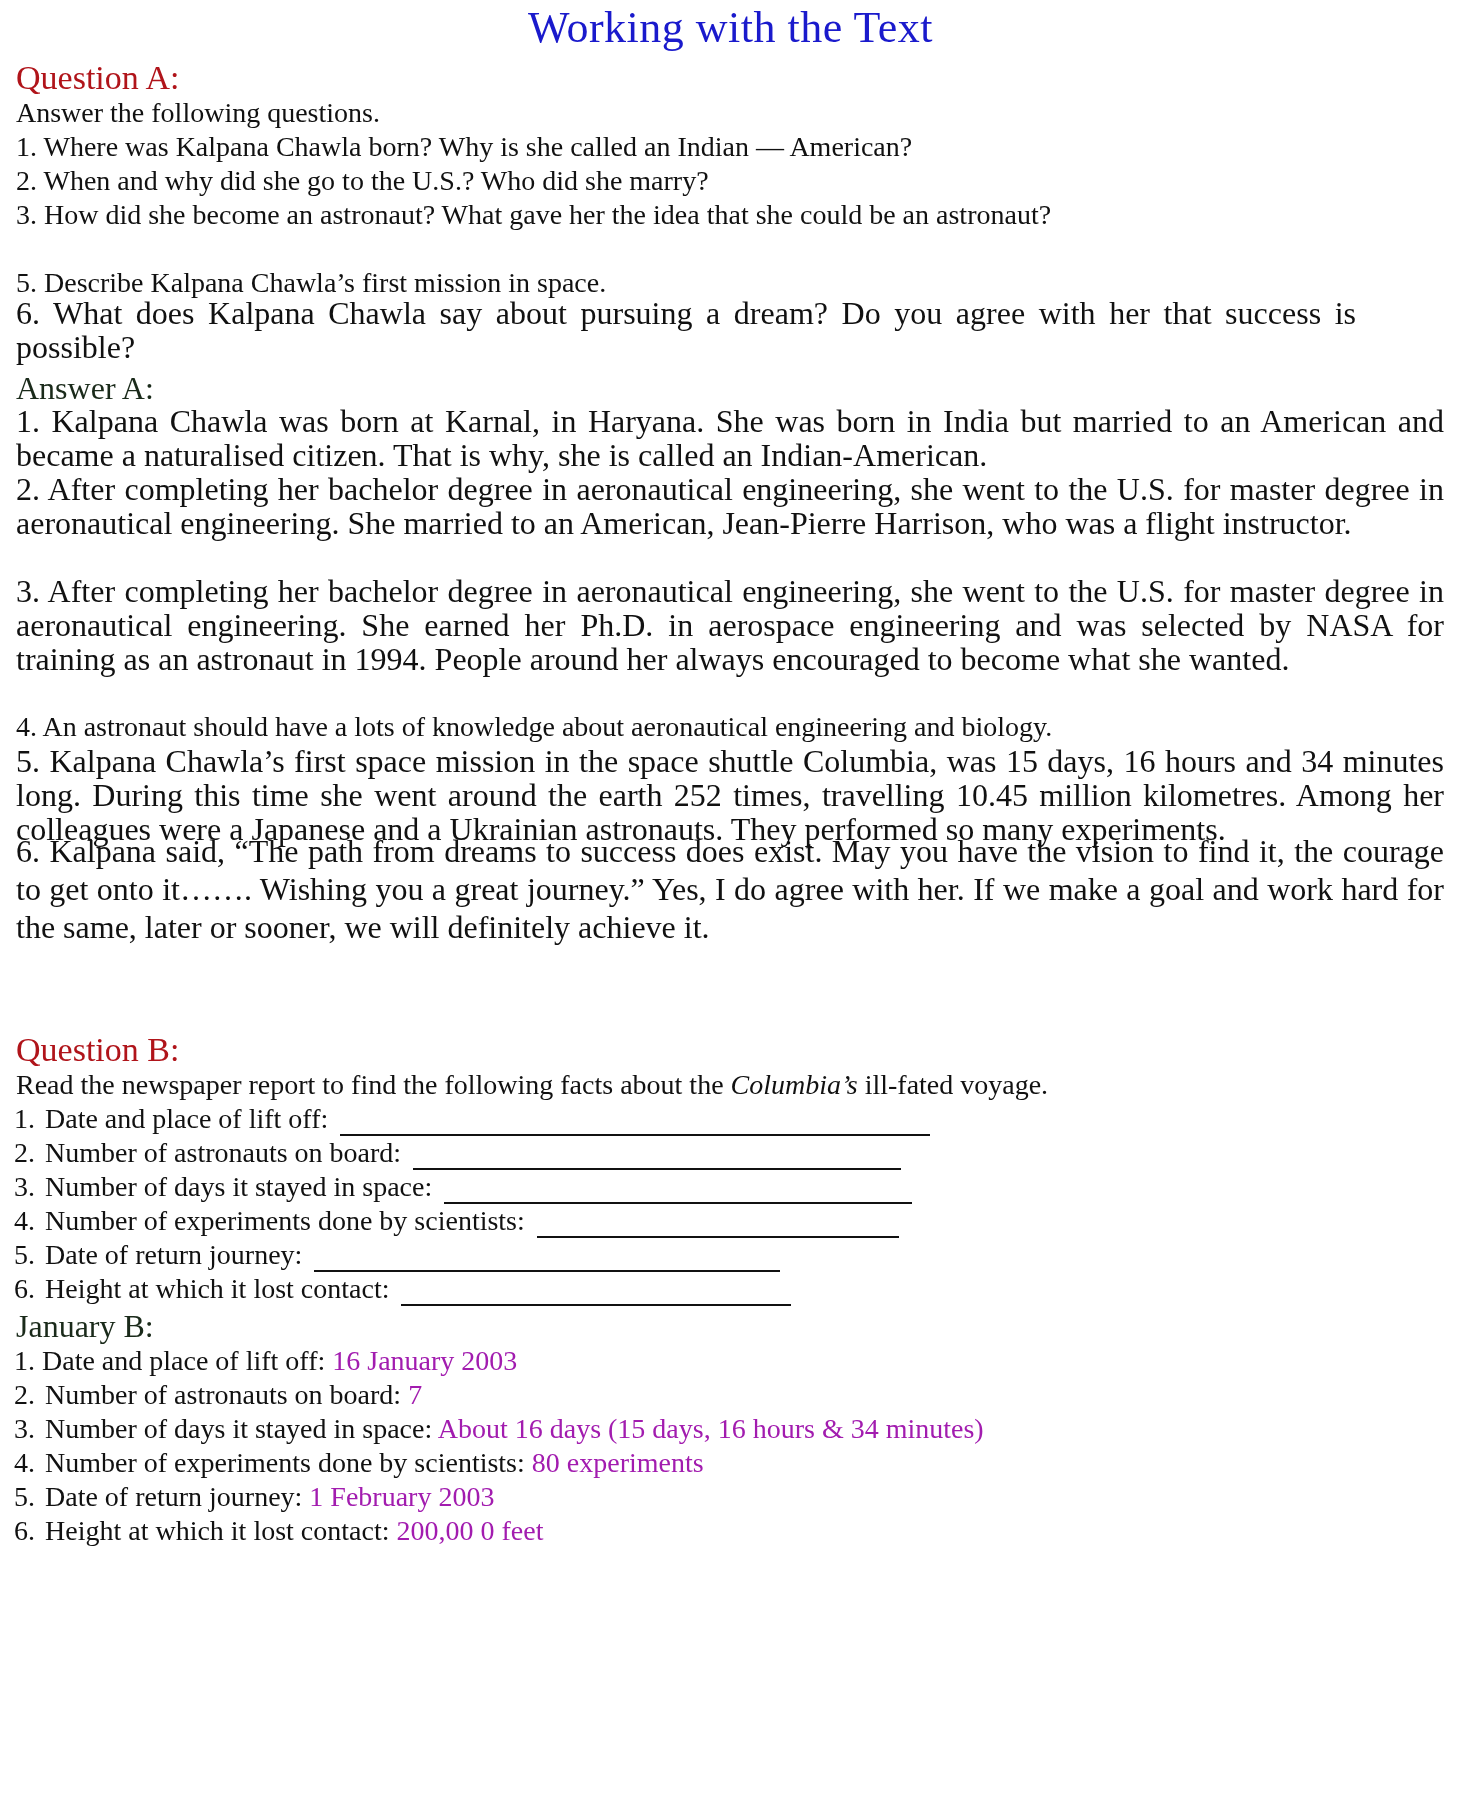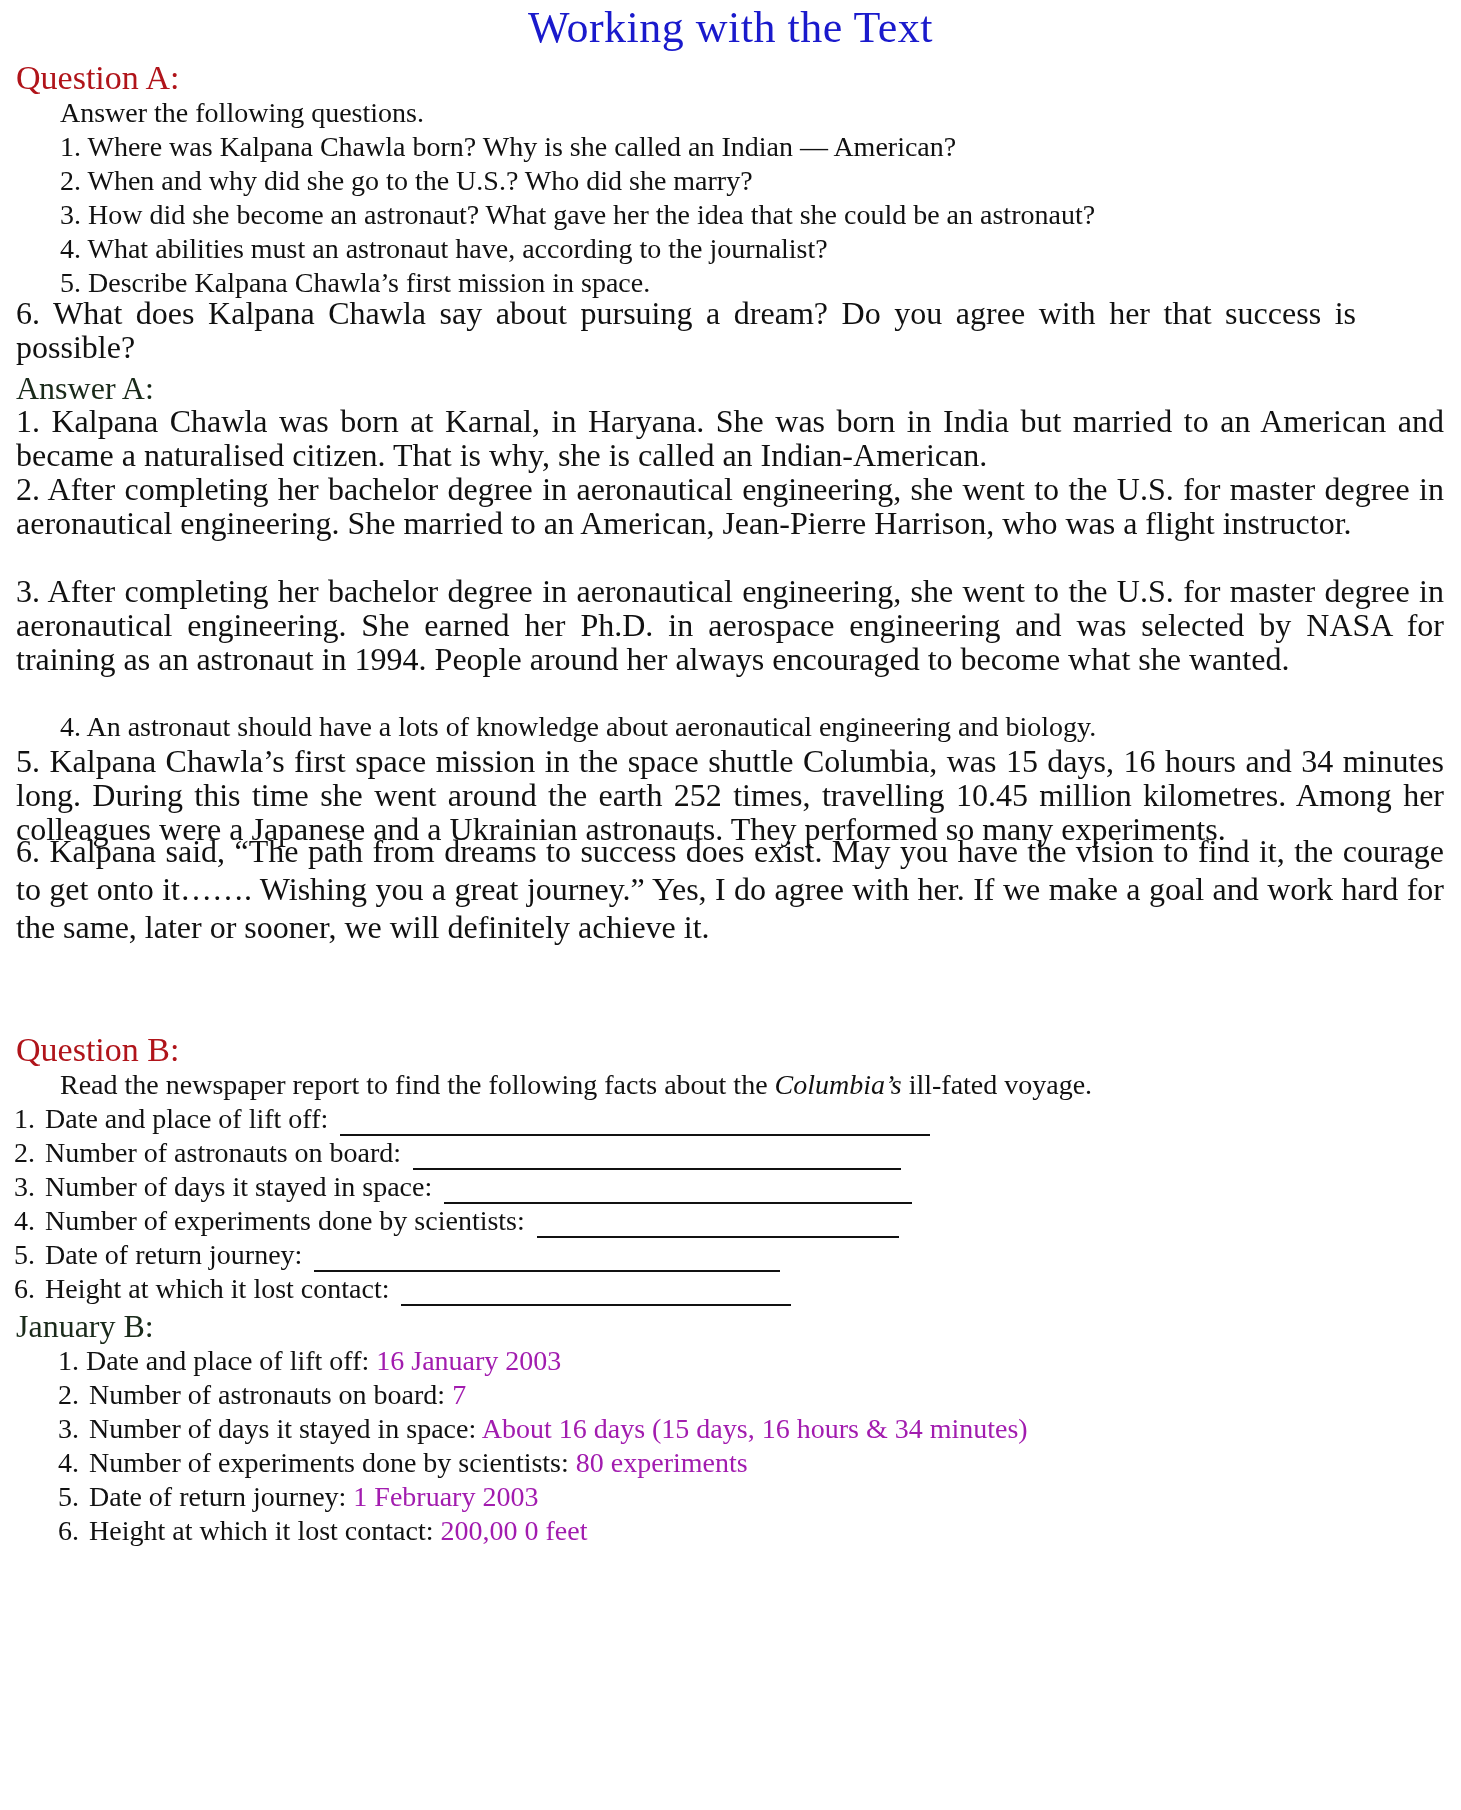--- a/index.html
+++ b/index.html
@@ -47,21 +47,20 @@
     line-height: 40px;
     color: #1a2a1a;
   }
   .line {
     position: absolute;
     left: 16px;
     font-size: 28px;
     line-height: 34px;
     white-space: nowrap;
     color: #111;
-    margin-left: 44px;
   }
   .para {
     position: absolute;
     left: 16px;
     width: 1428px;
     font-size: 32px;
     line-height: 39px;
     text-align: justify;
     color: #111;
   }
@@ -91,21 +90,20 @@
 
 <div class="page">
 
   <div class="title">Working with the  Text</div>
 
   <div class="heading-q" style="top:58px;">Question A:</div>
   <div class="line" style="top:96px;">Answer the following questions.</div>
   <div class="line" style="top:130px;">1. Where was Kalpana Chawla born? Why is she called an Indian — American?</div>
   <div class="line" style="top:164px;">2. When and why did she go to the U.S.? Who did she  marry?</div>
   <div class="line" style="top:198px;">3. How did she become an astronaut? What gave her the idea that she could be an astronaut?</div>
-  <div class="line" style="top:232px;">4. What abilities must an astronaut have, according to the journalist?</div>
   <div class="line" style="top:266px;">5. Describe Kalpana Chawla’s first mission in space.</div>
   <div class="para last-left" style="top:296px; width:1340px; line-height:34px;">6. What does Kalpana Chawla say about pursuing a dream? Do you agree with her that success is possible?</div>
 
   <div class="heading-a" style="top:368px;">Answer A:</div>
   <div class="para last-left" style="top:404px; line-height:34px;">1. Kalpana Chawla was born at Karnal, in Haryana. She was born in India but married to an American and became a naturalised citizen. That is why, she is called an Indian-American.</div>
   <div class="para last-left" style="top:472px; line-height:34px;">2. After completing her bachelor degree in aeronautical engineering, she went to the U.S. for master degree in aeronautical engineering. She married to an American, Jean-Pierre Harrison, who was a flight instructor.</div>
   <div class="para last-left" style="top:574px; line-height:34px;">3. After completing her bachelor degree in aeronautical engineering, she went to the U.S. for master degree in aeronautical engineering. She earned her Ph.D. in aerospace engineering and was selected by NASA for training as an astronaut in 1994. People around her always encouraged to become what she wanted.</div>
   <div class="line" style="top:710px;">4. An astronaut should have a lots of knowledge about aeronautical engineering and biology.</div>
   <div class="para last-left" style="top:744px; line-height:34px;">5. Kalpana Chawla’s first space mission in the space shuttle Columbia, was 15 days, 16 hours and 34 minutes long. During this time she went around the earth 252 times, travelling 10.45 million kilometres. Among her colleagues were a Japanese and a Ukrainian astronauts. They performed so many experiments.</div>
   <div class="para last-left" style="top:824px; line-height:38px;margin-top:8px;">6. Kalpana said, “The path from dreams to success does exist. May you have the vision to find it, the courage to get onto it……. Wishing you a great journey.” Yes, I do agree with her. If we make a goal and work hard for the same, later or sooner, we will definitely achieve it.</div>

